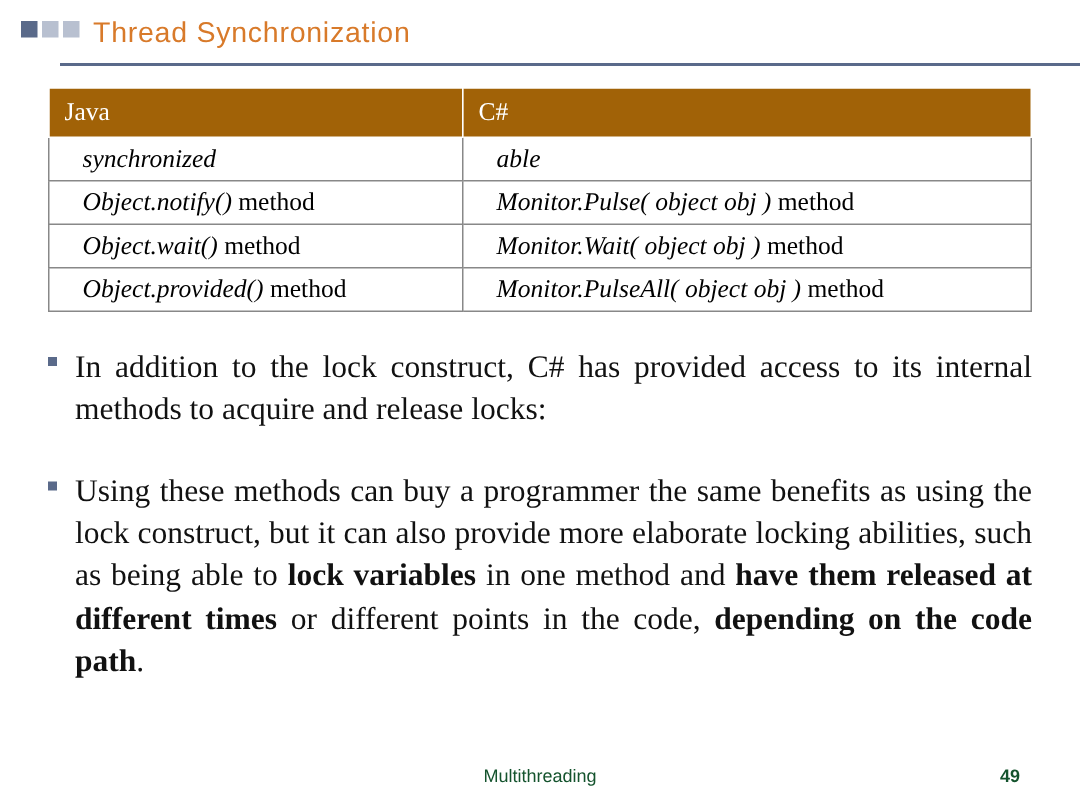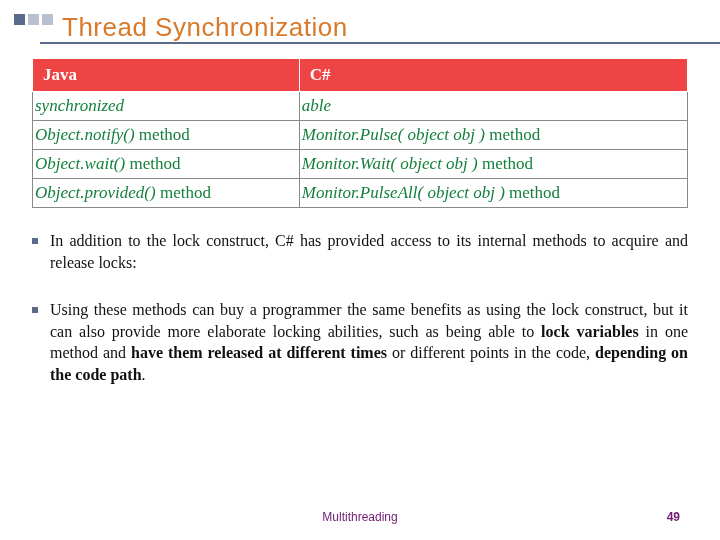--- a/index.html
+++ b/index.html
@@ -25,21 +25,21 @@
   .sq.dark { background: #5a6a8a; }
   .sq.light { background: #b8c0d0; }
   .title-wrap {
     position: absolute;
     top: 12px;
     left: 62px;
     right: 0;
   }
   .title {
     font-family: Arial, Helvetica, sans-serif;
-    font-size: 26px;
+    font-size: 19px;
     color: #d87a2a;
     font-weight: 400;
     letter-spacing: 0.5px;
   }
   .rule {
     position: absolute;
     top: 42px;
     left: 40px;
     right: 0;
     height: 2px;
@@ -50,36 +50,36 @@
     top: 58px;
     left: 32px;
     right: 32px;
   }
   table {
     width: 100%;
     border-collapse: collapse;
     font-size: 17px;
   }
   th {
-    background: #ef4444;
+    background: #a16207;
     color: #fff;
     text-align: left;
-    font-weight: 700;
+    font-weight: 400;
     padding: 6px 10px;
     border: 1px solid #fff;
   }
   td {
     border: 1px solid #888;
-    padding: 4px 2px;
-    color: #15803d;
+    padding: 4px 22px;
+    color: #000000;
   }
   td .it { font-style: italic; }
   .body-text {
     margin-top: 22px;
-    font-size: 16px;
+    font-size: 21px;
     color: #111;
     line-height: 1.35;
   }
   .bullet {
     display: flex;
     margin-bottom: 6px;
   }
   .bullet .mark {
     width: 6px;
     height: 6px;
@@ -104,21 +104,21 @@
   .sub .bullet .txt { font-style: italic; }
   .gap { height: 20px; }
   .b { font-weight: bold; }
   .footer {
     position: absolute;
     bottom: 16px;
     left: 0;
     right: 0;
     font-family: Arial, Helvetica, sans-serif;
     font-size: 12px;
-    color: #701a75;
+    color: #14532d;
   }
   .footer-center {
     text-align: center;
   }
   .footer-num {
     position: absolute;
     right: 40px;
     bottom: 0;
     font-weight: bold;
     margin-left: 48px;

